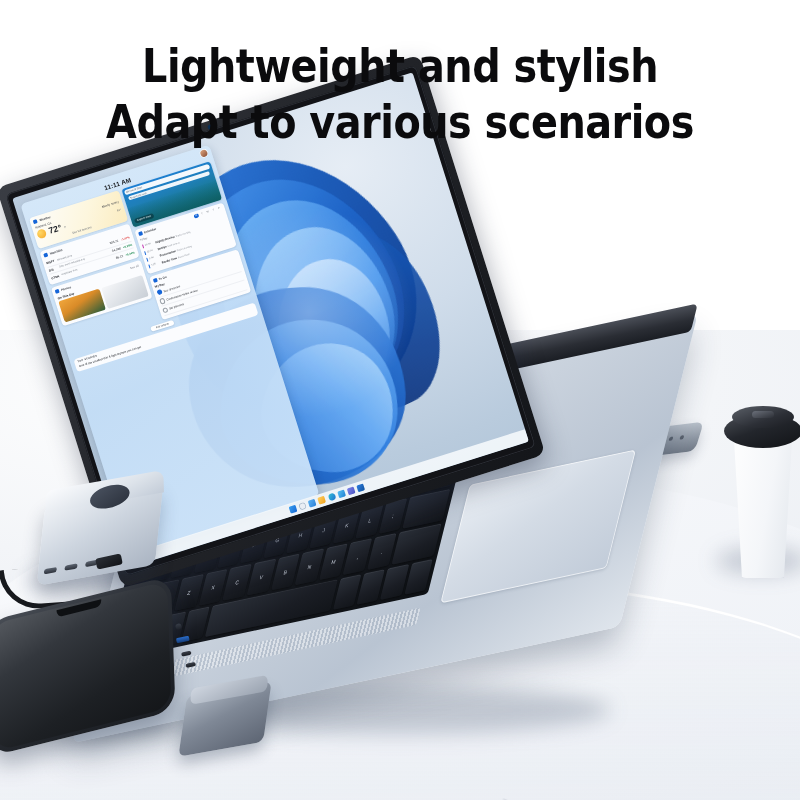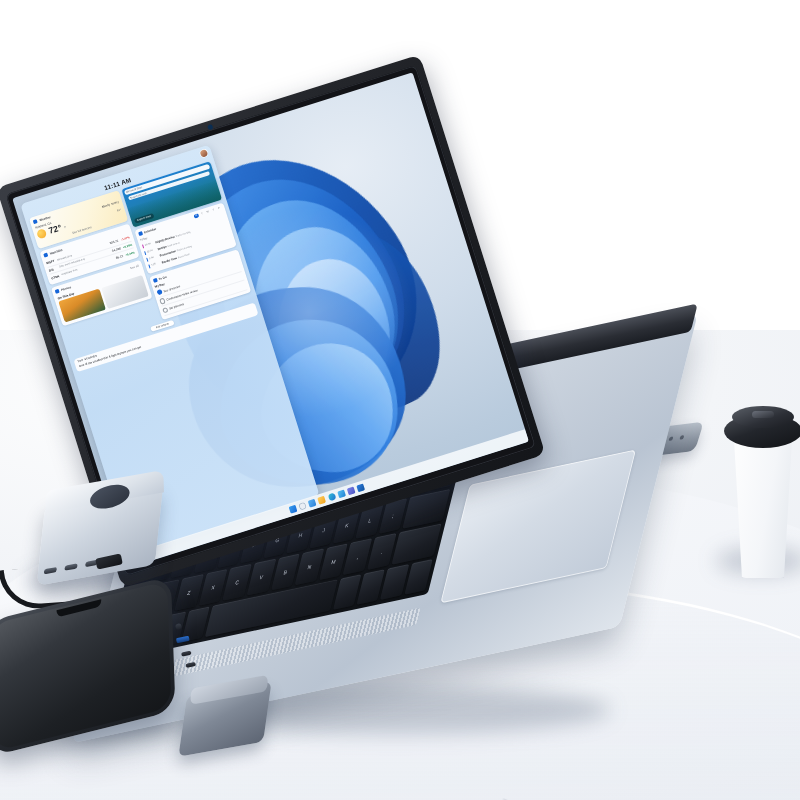--- a/index.html
+++ b/index.html
@@ -715,14 +715,18 @@
     <div class="ssd-top"></div>
   </div>
 
   <div class="cup">
     <div class="cup-body"></div>
     <div class="cup-lid"></div>
     <div class="cup-lid-top"></div>
     <div class="cup-tab"></div>
   </div>
 
+  <div class="headline">
+    <div>Lightweight and stylish</div>
+    <div>Adapt to various scenarios</div>
+  </div>
 
 </div>
 
 </body></html>

